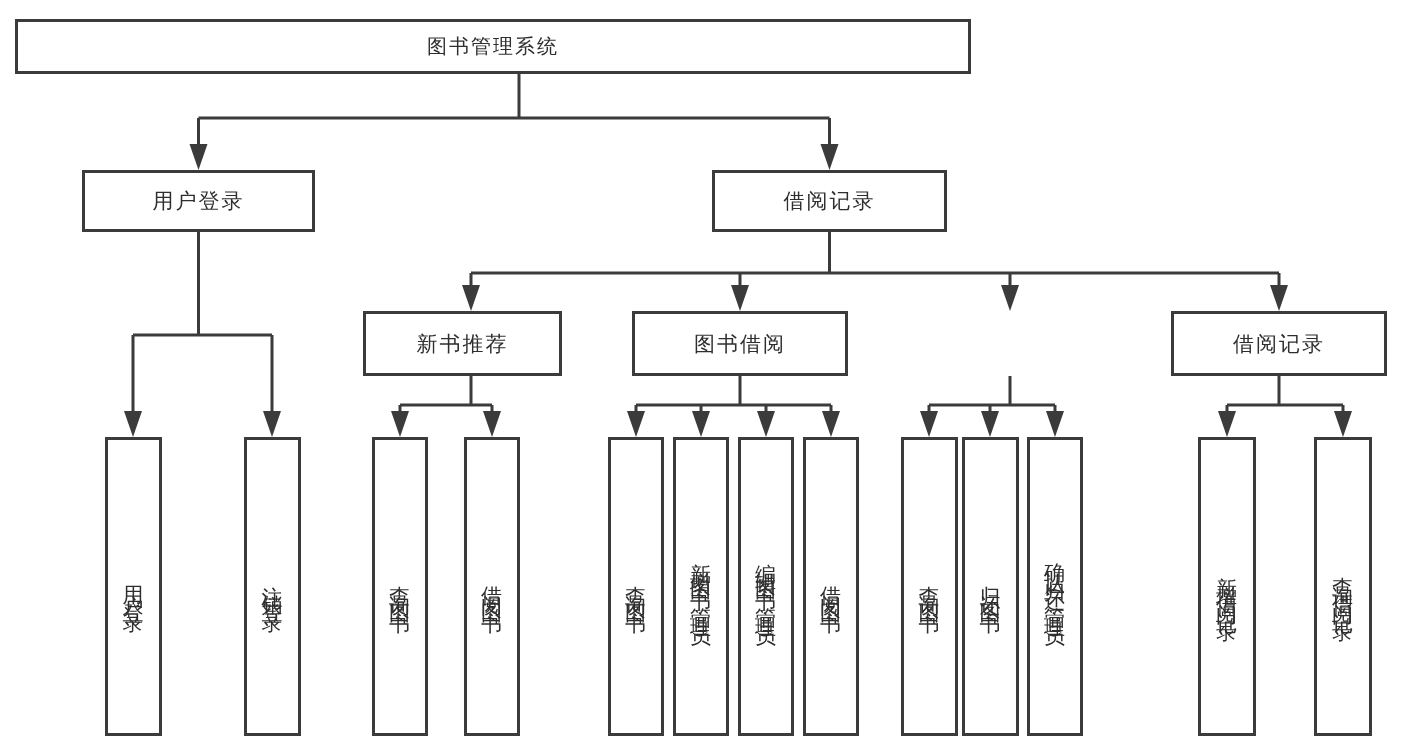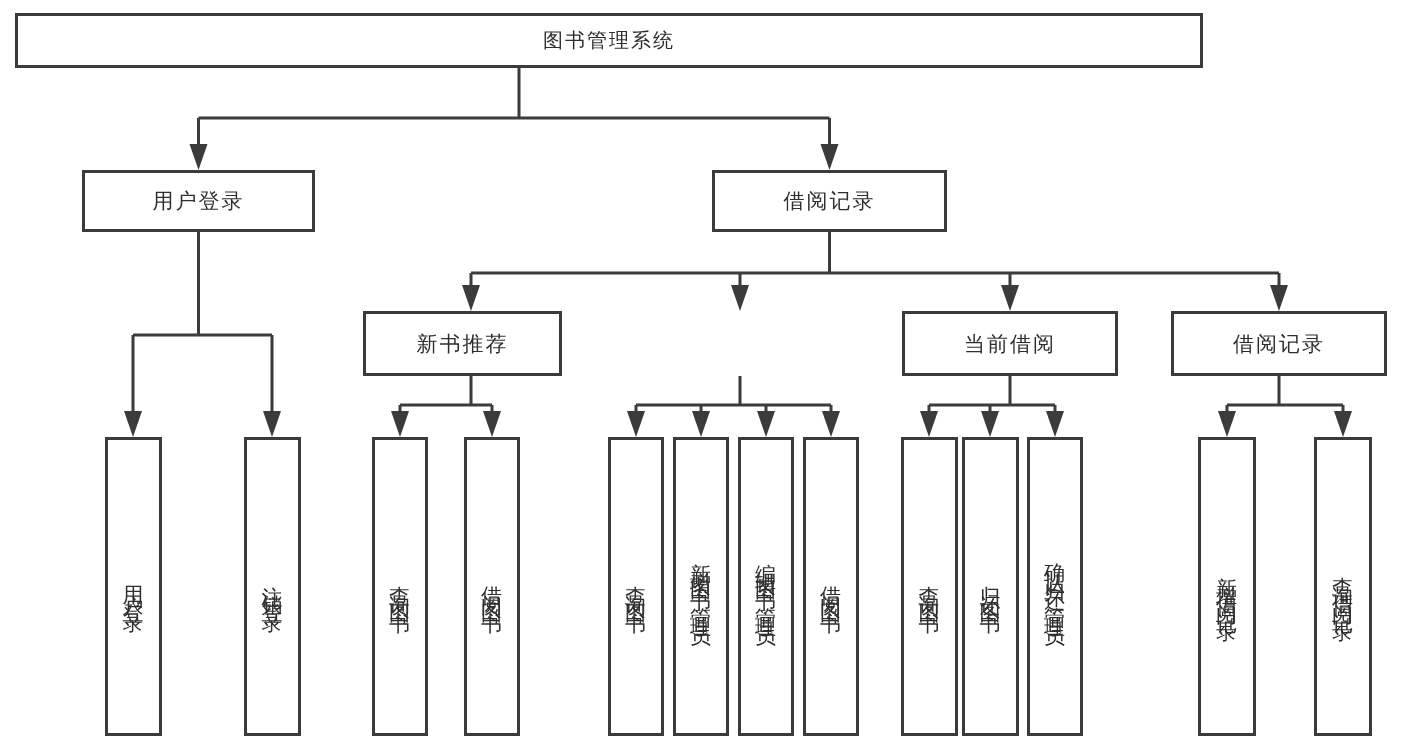--- a/index.html
+++ b/index.html
@@ -91,36 +91,36 @@
       <polygon points="757,411 775,411 766,437"></polygon>
       <polygon points="822,411 840,411 831,437"></polygon>
       <polygon points="920,411 938,411 929,437"></polygon>
       <polygon points="981,411 999,411 990,437"></polygon>
       <polygon points="1046,411 1064,411 1055,437"></polygon>
       <polygon points="1218,411 1236,411 1227,437"></polygon>
       <polygon points="1334,411 1352,411 1343,437"></polygon>
     </g>
   </svg>
 
-  <div class="node node-h node-root" style="left:15px;top:13px;width:1188px;height:55px">
+  <div class="node node-h node-root" style="left:15px;top:19px;width:956px;height:55px">
     <span class="label">图书管理系统</span>
   </div>
 
   <div class="node node-h" style="left:82px;top:170px;width:233px;height:62px">
     <span class="label">用户登录</span>
   </div>
   <div class="node node-h" style="left:712px;top:170px;width:235px;height:62px">
     <span class="label">借阅记录</span>
   </div>
 
   <div class="node node-h" style="left:363px;top:311px;width:199px;height:65px">
     <span class="label">新书推荐</span>
   </div>
-  <div class="node node-h" style="left:902px;top:311px;width:216px;height:65px">
-    <span class="label">当前借阅</span>
+  <div class="node node-h" style="left:632px;top:311px;width:216px;height:65px">
+    <span class="label">图书借阅</span>
   </div>
   <div class="node node-h" style="left:1171px;top:311px;width:216px;height:65px">
     <span class="label">借阅记录</span>
   </div>
 
   <div class="node node-v" style="left:105px;top:437px;width:57px;height:299px">
     <span class="label">用户登录</span>
   </div>
   <div class="node node-v" style="left:244px;top:437px;width:57px;height:299px">
     <span class="label">注销登录</span>

